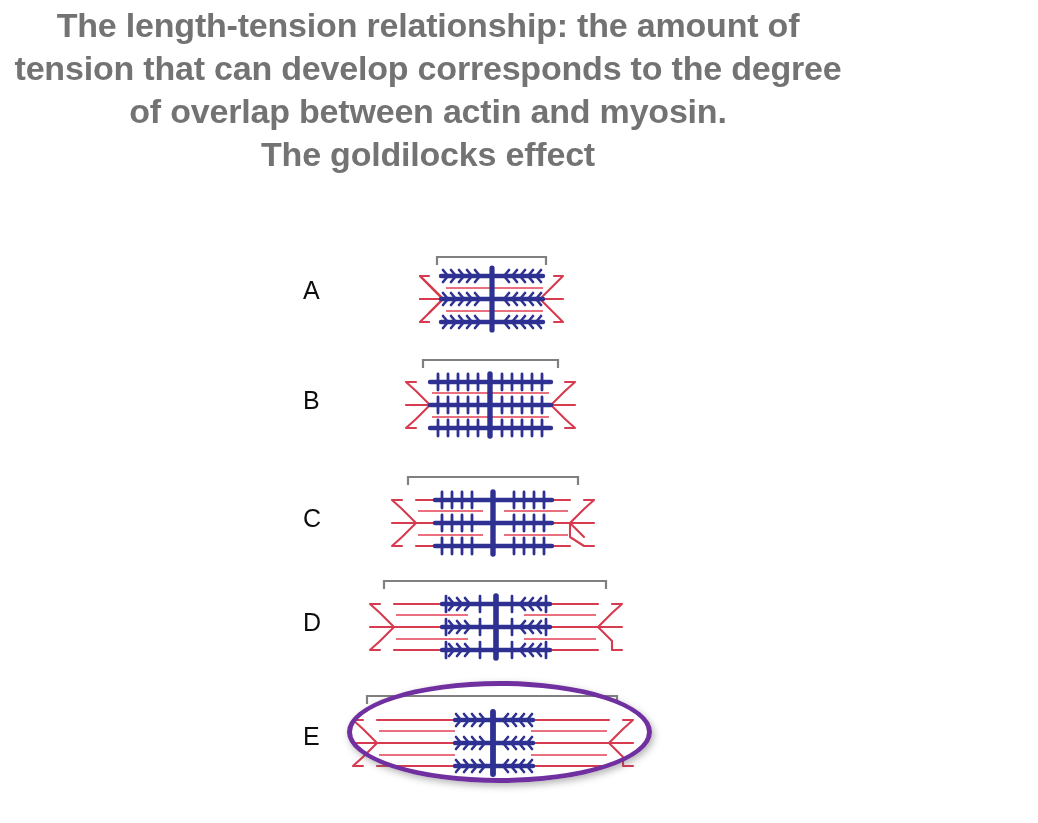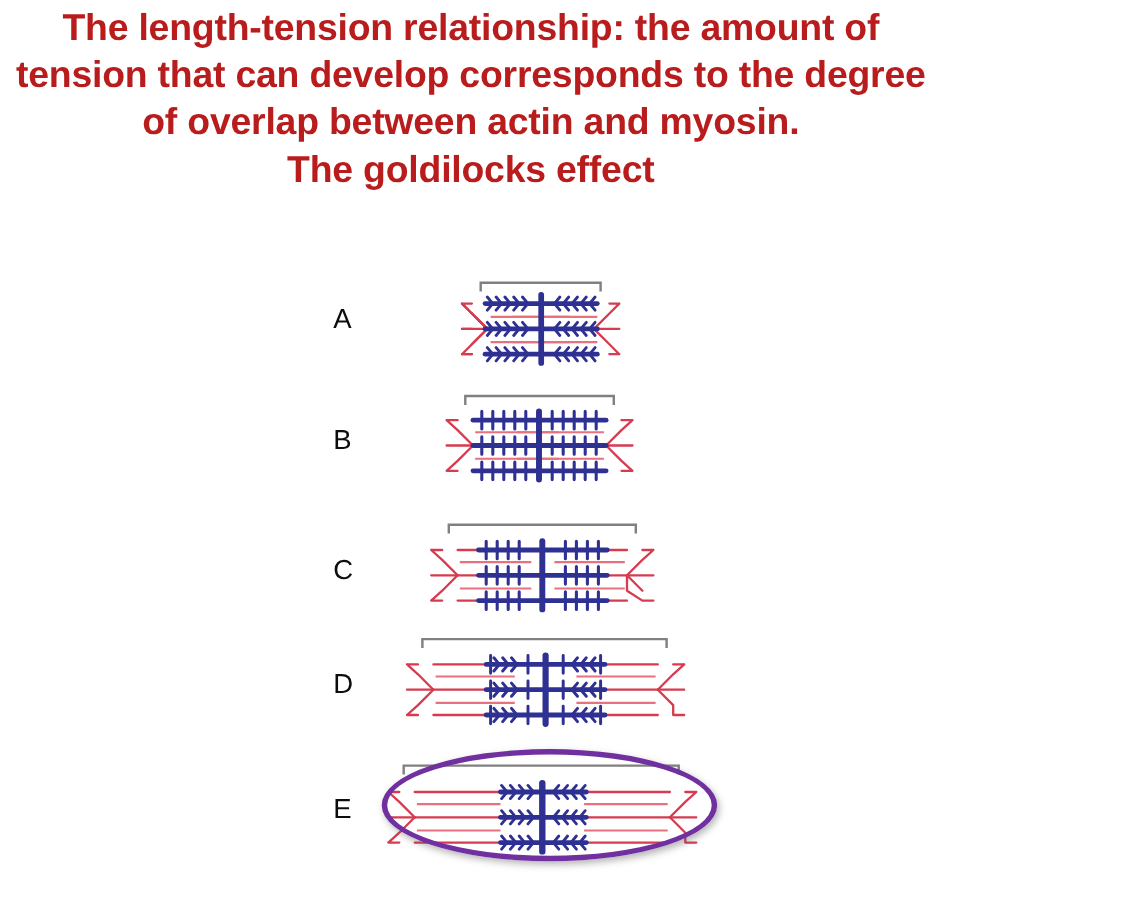--- a/index.html
+++ b/index.html
@@ -22,21 +22,21 @@
     position: absolute;
     left: 0;
     top: 4px;
     width: 856px;
     text-align: center;
     font-family: "Liberation Sans", sans-serif;
     font-weight: bold;
     font-size: 34px;
     line-height: 43px;
     letter-spacing: -0.2px;
-    color: #b91c1c;
+    color: #737373;
     white-space: pre-line;
   }
 
   
   #figure {
     position: absolute;
     left: 0;
     top: 232px;
     width: 1038px;
     height: 591px;

